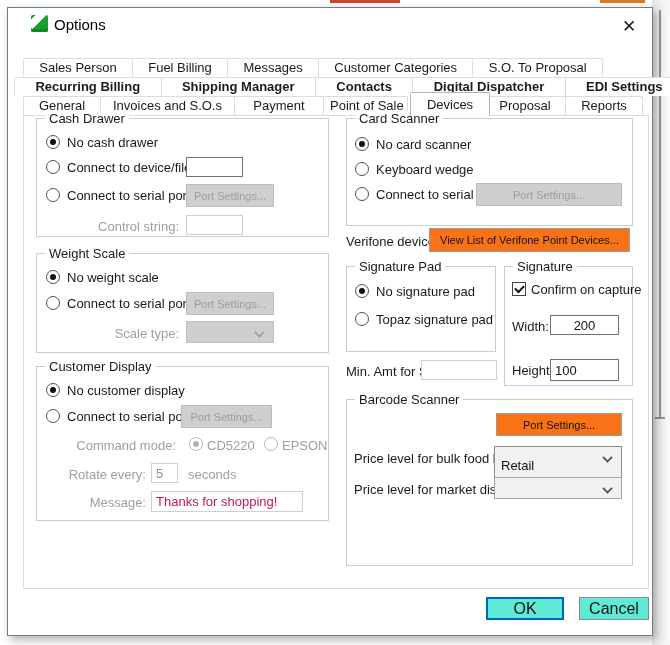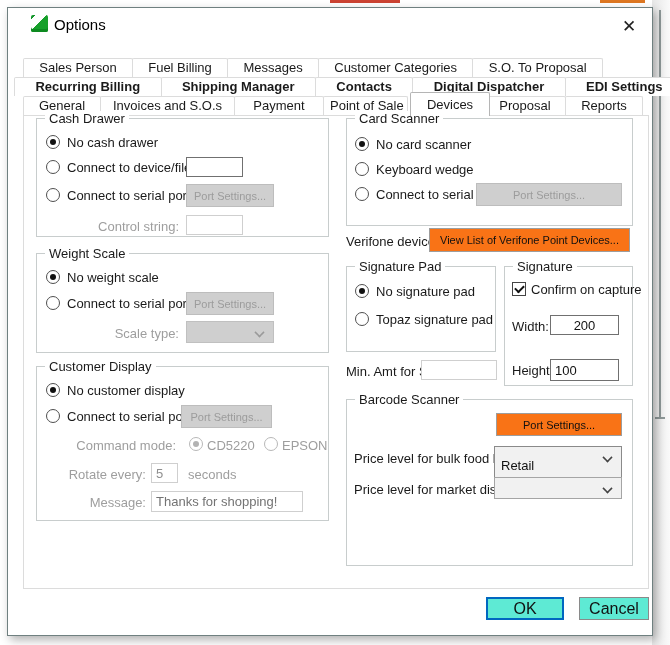--- a/index.html
+++ b/index.html
@@ -155,21 +155,21 @@
     <div class="btn disabled" style="left:173px;top:397px;width:91px;height:23px;">Port Settings...</div>
     <span class="lbl gray r" style="left:53px;top:430px;width:115px;">Command mode:</span>
     <span class="radio dis sel" style="left:181px;top:429px;"></span>
     <span class="lbl gray" style="left:199px;top:430px;">CD5220</span>
     <span class="radio dis" style="left:256px;top:429px;"></span>
     <span class="lbl gray" style="left:274px;top:430px;">EPSON</span>
     <span class="lbl gray r" style="left:58px;top:459px;width:80px;">Rotate every:</span>
     <input class="tinput light graytext" style="left: 143px; top: 455px; width: 27px; height: 20px;" value="5">
     <span class="lbl gray" style="left:180px;top:459px;">seconds</span>
     <span class="lbl gray r" style="left:58px;top:487px;width:80px;">Message:</span>
-    <input class="tinput light" style="left: 143px; top: 483px; width: 152px; height: 21px; color: #737373;" value="Thanks for shopping!">
+    <input class="tinput light" style="left: 143px; top: 483px; width: 152px; height: 21px; color: #be185d;" value="Thanks for shopping!">
 
     <div class="group" style="left:338px;top:110px;width:287px;height:108px;">
       <span class="group-title">Card Scanner</span>
     </div>
     <span class="radio sel" style="left:347px;top:129px;"></span>
     <span class="lbl" style="left:368px;top:129px;">No card scanner</span>
     <span class="radio" style="left:347px;top:154px;"></span>
     <span class="lbl" style="left:368px;top:154px;">Keyboard wedge</span>
     <span class="radio" style="left:347px;top:179px;"></span>
     <span class="lbl" style="left:368px;top:179px;">Connect to serial port:</span>

